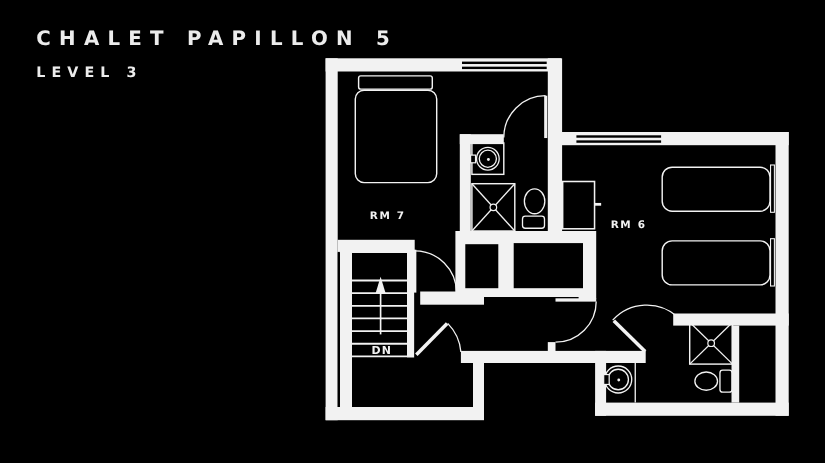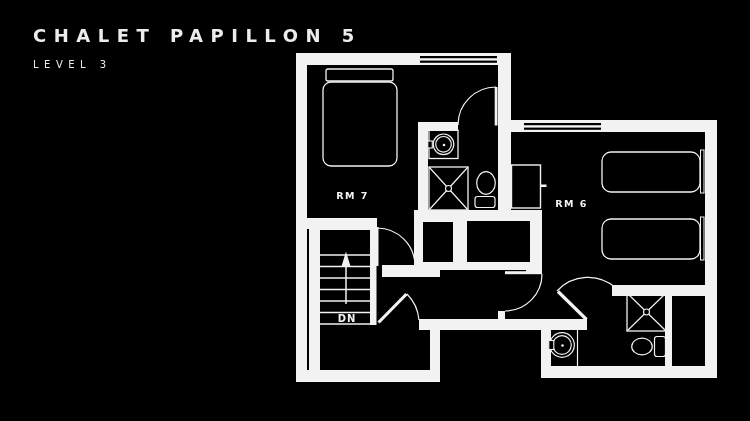--- a/index.html
+++ b/index.html
@@ -1,21 +1,21 @@
 <!DOCTYPE html>
 <html style="--bg: #000000; --line: #f2f2f2;"><head>
 <meta charset="utf-8">
 <style>
   :root { --bg:#000000; --line:#f2f2f2; --text:#ececec; }
   html,body { margin:0; padding:0; background:var(--bg); width:750px; height:421px; overflow:hidden; }
   body { font-family:"DejaVu Sans", sans-serif; position:relative; }
   .stage { position:absolute; inset:0; width:750px; height:405px; }
   .titleblock { position:absolute; left:33px; top:27px; color:var(--text); }
   .titleblock h1 { margin:0; font-size:18px; font-weight:600; letter-spacing:7.5px; line-height:1; color:var(--text); }
-  .titleblock h2 { margin:15px 0 0 0; font-size:10px; font-weight:400; letter-spacing:5.5px; line-height:1; color:var(--text); }
+  .titleblock h2 { margin:15px 0 0 0; font-size:13px; font-weight:700; letter-spacing:5.5px; line-height:1; color:var(--text); }
   svg { position:absolute; left:0; top:0; }
   .wall { fill:var(--line); }
   .void { fill:var(--bg); }
   .ol   { fill:none; stroke:var(--line); stroke-width:1.3; }
   .olf  { fill:var(--bg); stroke:var(--line); stroke-width:1.3; }
   .thin { stroke:var(--line); stroke-width:1.2; fill:none; }
   .tread{ stroke:var(--line); stroke-width:1.6; }
   .leaf { stroke:var(--line); stroke-width:3.2; }
   .lbl  { fill:var(--line); font-size:9.5px; font-weight:bold; letter-spacing:1.5px; }
   .dn   { fill:var(--line); font-size:10px; font-weight:bold; letter-spacing:1px; }

